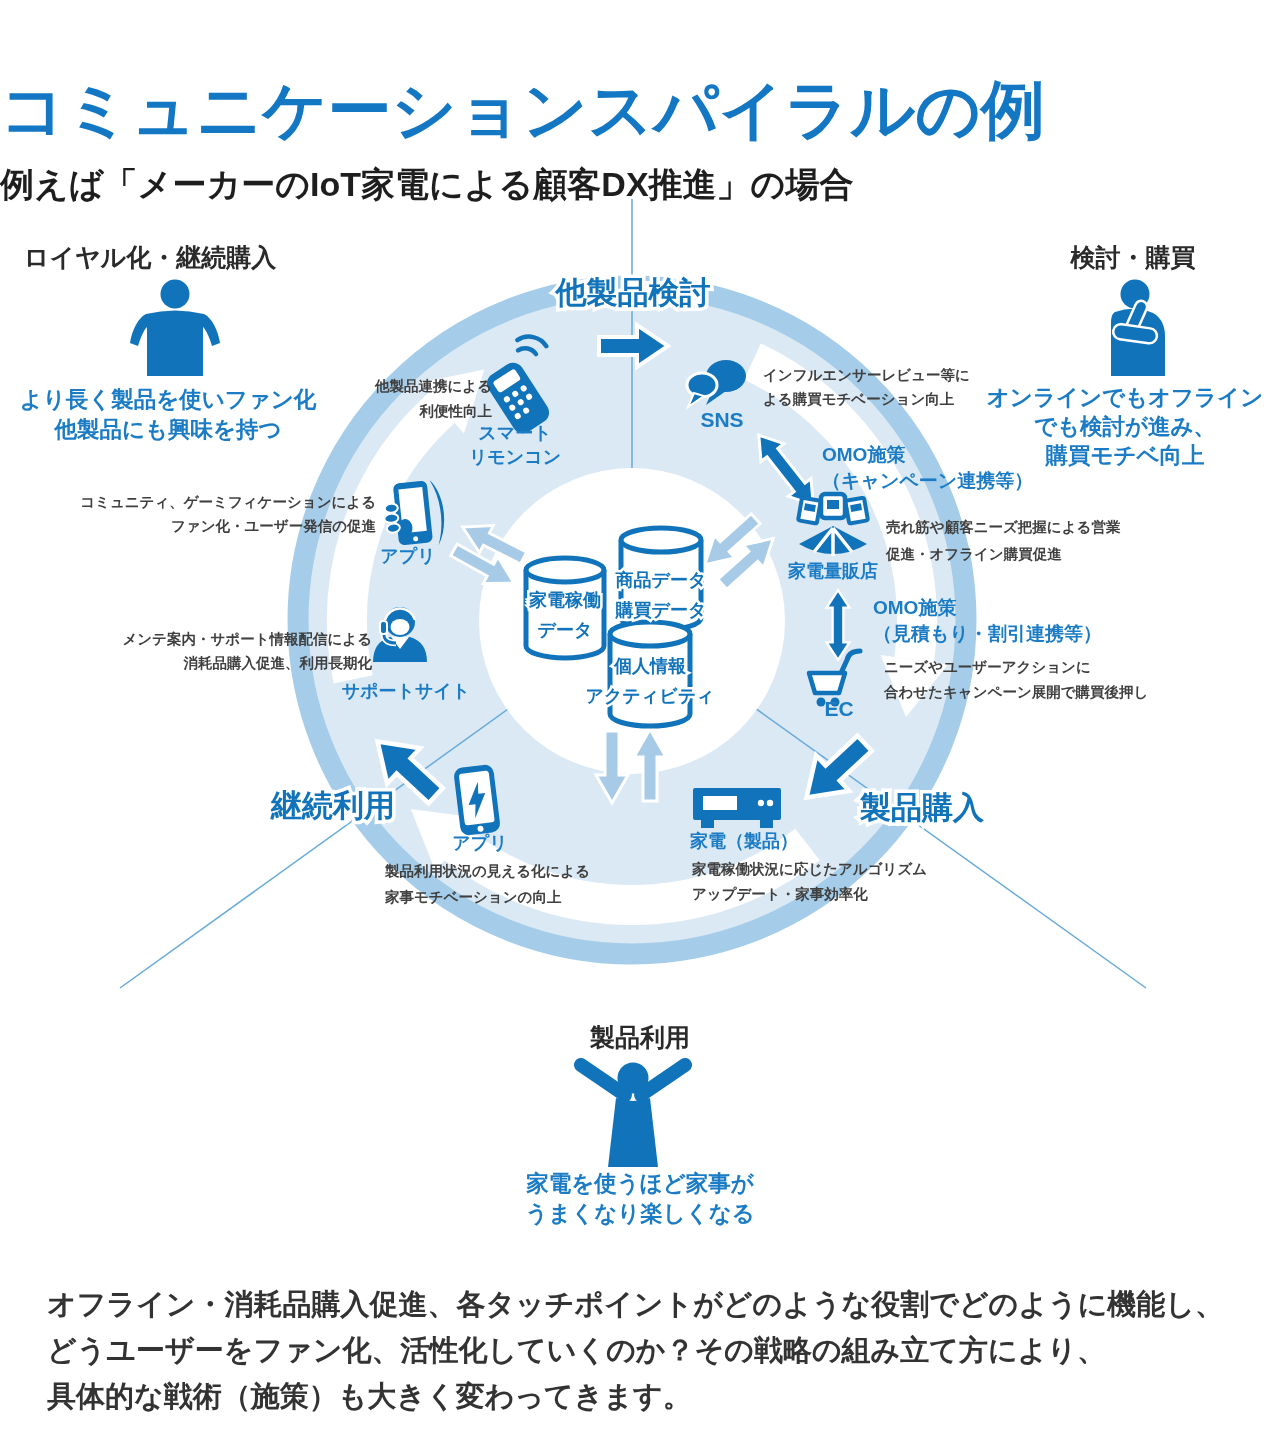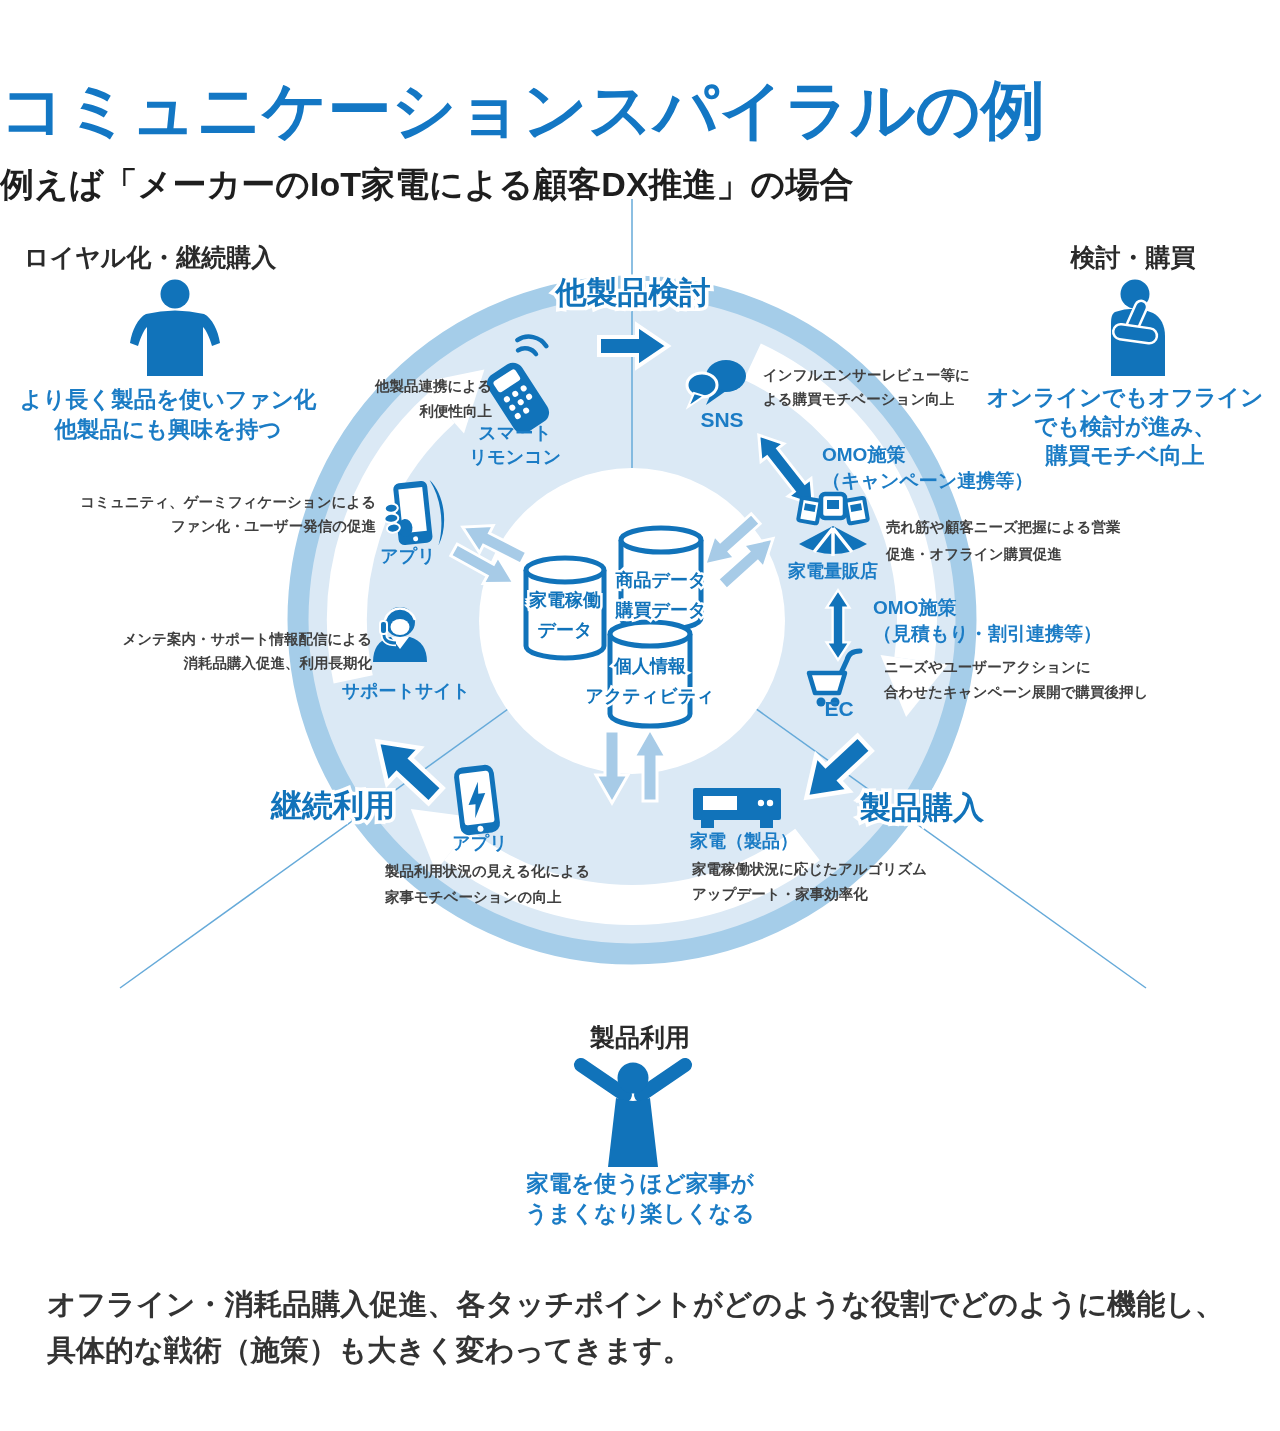--- a/index.html
+++ b/index.html
@@ -244,16 +244,17 @@
     <text class="t-desc" x="692" y="899" text-anchor="start">アップデート・家事効率化</text>
 
     <text class="t-omo" x="822" y="461" text-anchor="start">OMO施策</text>
     <text class="t-omo" x="822" y="487" text-anchor="start">（キャンペーン連携等）</text>
     <text class="t-omo" x="873" y="614" text-anchor="start">OMO施策</text>
     <text class="t-omo" x="873" y="640" text-anchor="start">（見積もり・割引連携等）</text>
   </svg>
 
   <div class="footer">
     <div>オフライン・消耗品購入促進、各タッチポイントがどのような役割でどのように機能し、</div>
+    <div>どうユーザーをファン化、活性化していくのか？その戦略の組み立て方により、</div>
     <div>具体的な戦術（施策）も大きく変わってきます。</div>
   </div>
 
 </div>
 
 </body></html>

